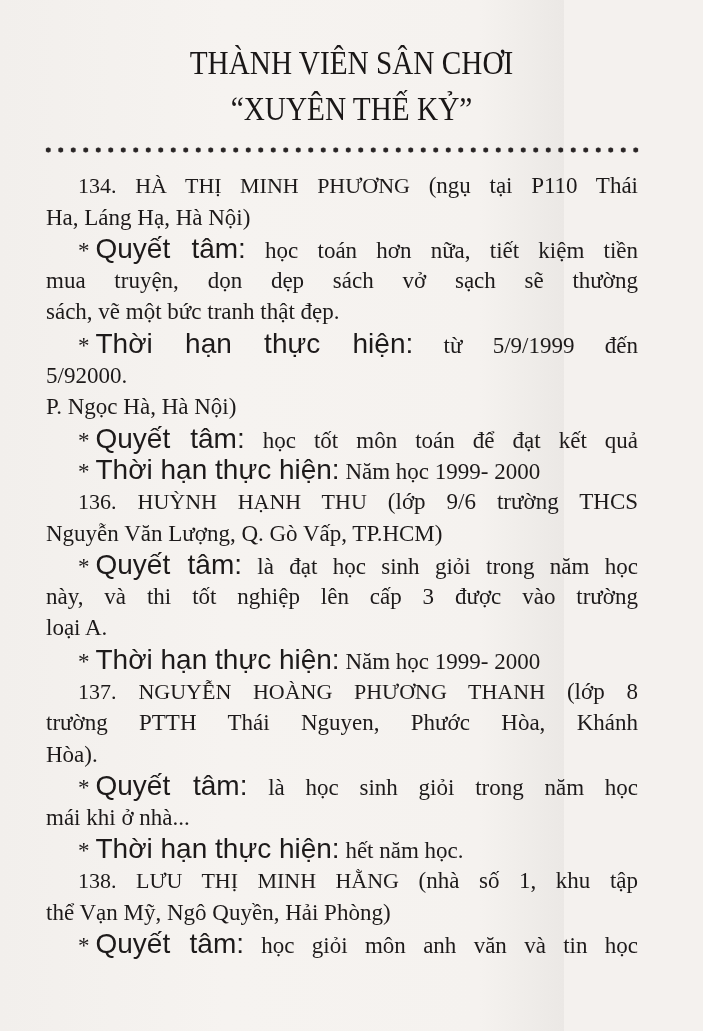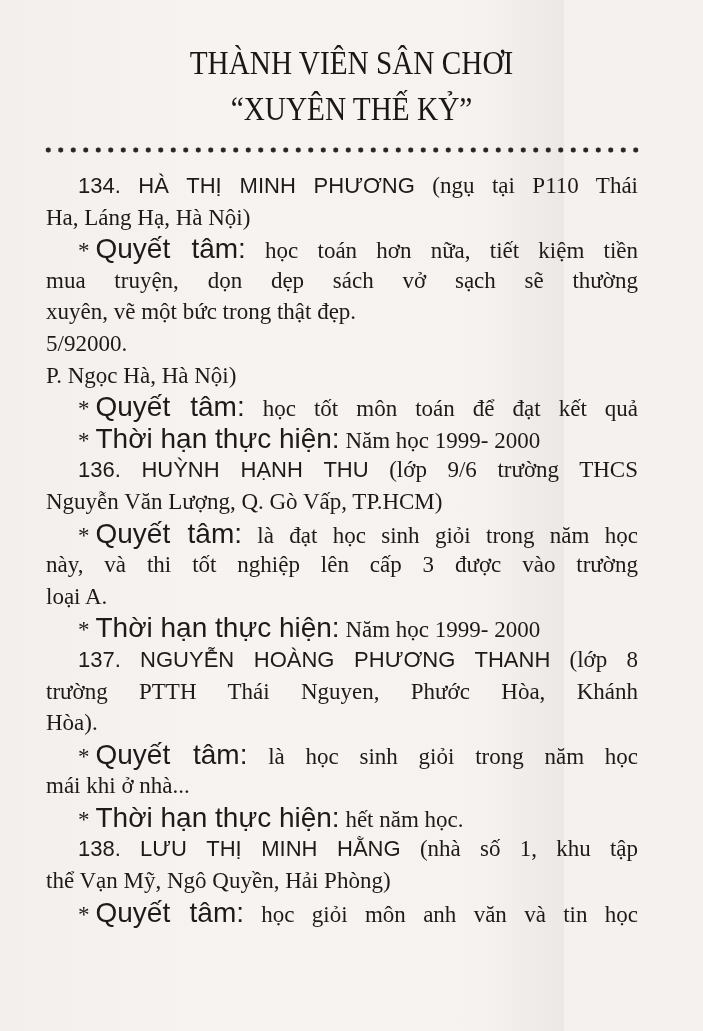--- a/index.html
+++ b/index.html
@@ -63,21 +63,21 @@
       text-align: justify;
       text-align-last: justify;
     }
     .line.last {
       text-align-last: left;
     }
     .line.indent {
       padding-left: 32px;
     }
     .entry-head {
-      font-family: Liberation Sans, sans-serif;
+      font-family: Liberation Serif, serif;
       font-size: 22px;
     }
     .label {
       font-family: "Liberation Sans", "DejaVu Sans", sans-serif;
       font-size: 28px;
     }
     .bullet { margin-right: 6px; }
   </style>
 </head>
 <body>
@@ -87,21 +87,22 @@
   <div class="title l1">THÀNH VIÊN SÂN CHƠI</div>
   <div class="title l2">“XUYÊN THẾ KỶ”</div>
   <div class="rule"></div>
 
   <div class="body-text">
 
     <span class="line indent"><span class="entry-head">134.</span> <span class="entry-head">HÀ THỊ MINH PHƯƠNG</span> <span>(ngụ tại P110 Thái</span></span>
     <span class="line last">Ha, Láng Hạ, Hà Nội)</span>
     <span class="line indent"><span class="bullet">*</span><span class="label">Quyết tâm:</span> <span>học toán hơn nữa, tiết kiệm tiền</span></span>
     <span class="line">mua truyện, dọn dẹp sách vở sạch sẽ thường</span>
-    <span class="line last">xuyên, vẽ một bức trong thật đẹp.</span>
+    <span class="line last">sách, vẽ một bức tranh thật đẹp.</span>
+    <span class="line indent"><span class="bullet">*</span><span class="label">Thời hạn thực hiện:</span> <span>từ 5/9/1999 đến</span></span>
     <span class="line last">5/92000.</span>
 
     <span class="line last">P. Ngọc Hà, Hà Nội)</span>
     <span class="line indent"><span class="bullet">*</span><span class="label">Quyết tâm:</span> <span>học tốt môn toán để đạt kết quả</span></span>
     <span class="line indent last"><span class="bullet">*</span><span class="label">Thời hạn thực hiện:</span> <span>Năm học 1999- 2000</span></span>
 
     <span class="line indent"><span class="entry-head">136.</span> <span class="entry-head">HUỲNH HẠNH THU</span> <span>(lớp 9/6 trường THCS</span></span>
     <span class="line last">Nguyễn Văn Lượng, Q. Gò Vấp, TP.HCM)</span>
     <span class="line indent"><span class="bullet">*</span><span class="label">Quyết tâm:</span> <span>là đạt học sinh giỏi trong năm học</span></span>
     <span class="line">này, và thi tốt nghiệp lên cấp 3 được vào trường</span>

